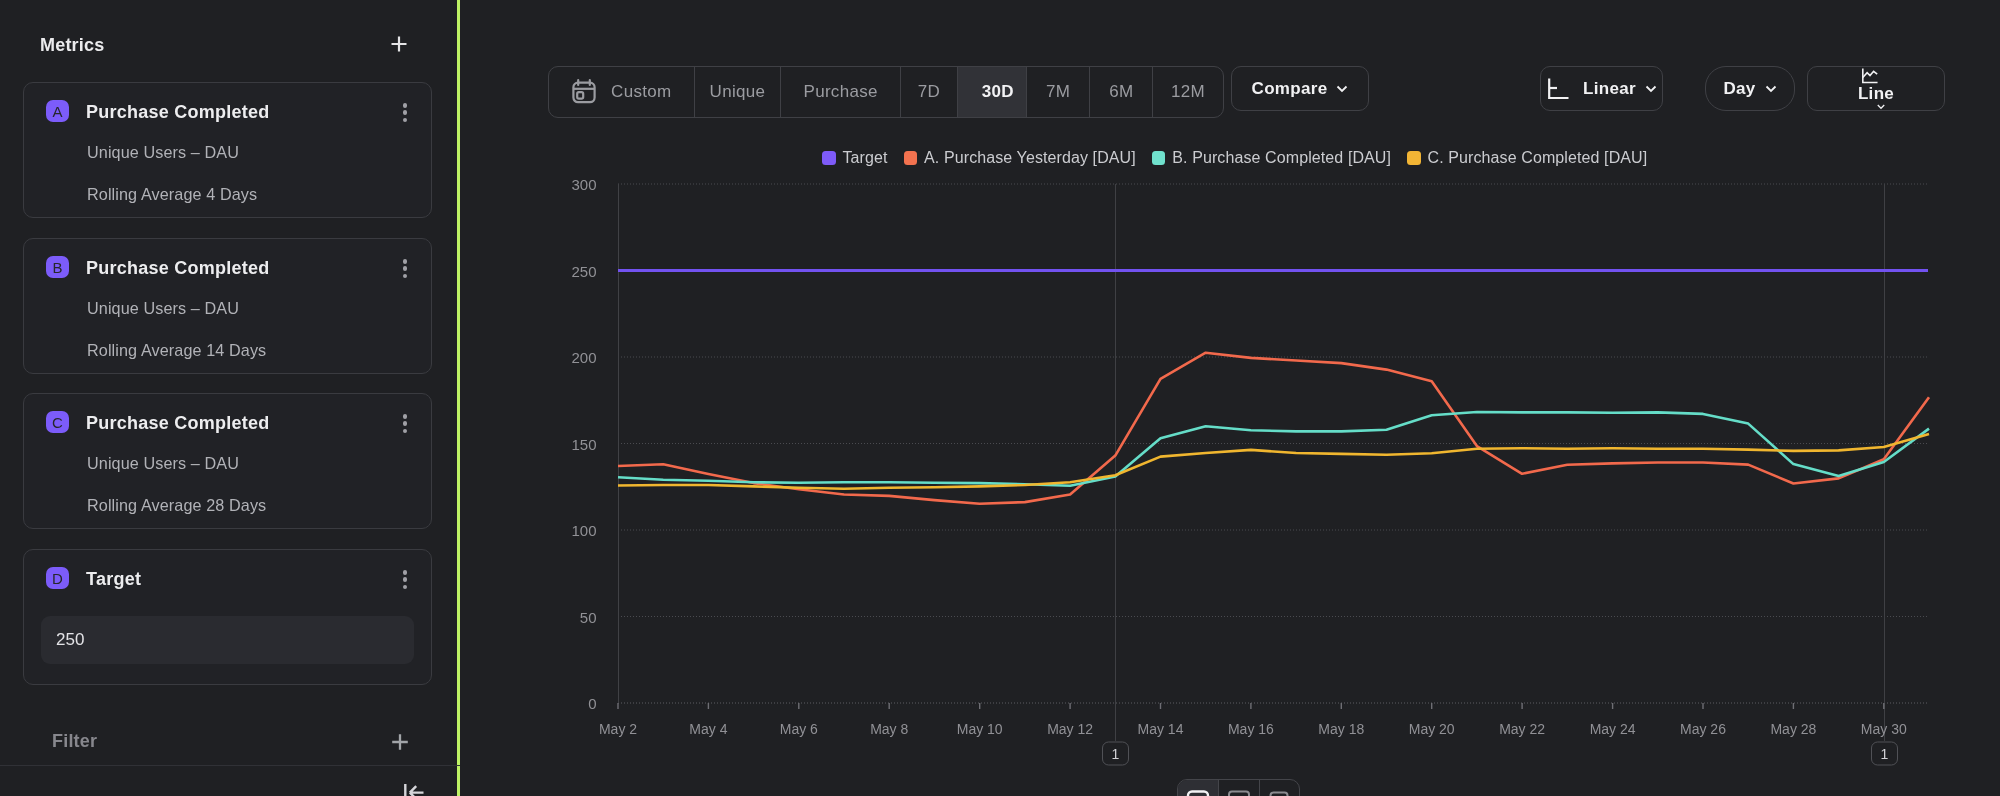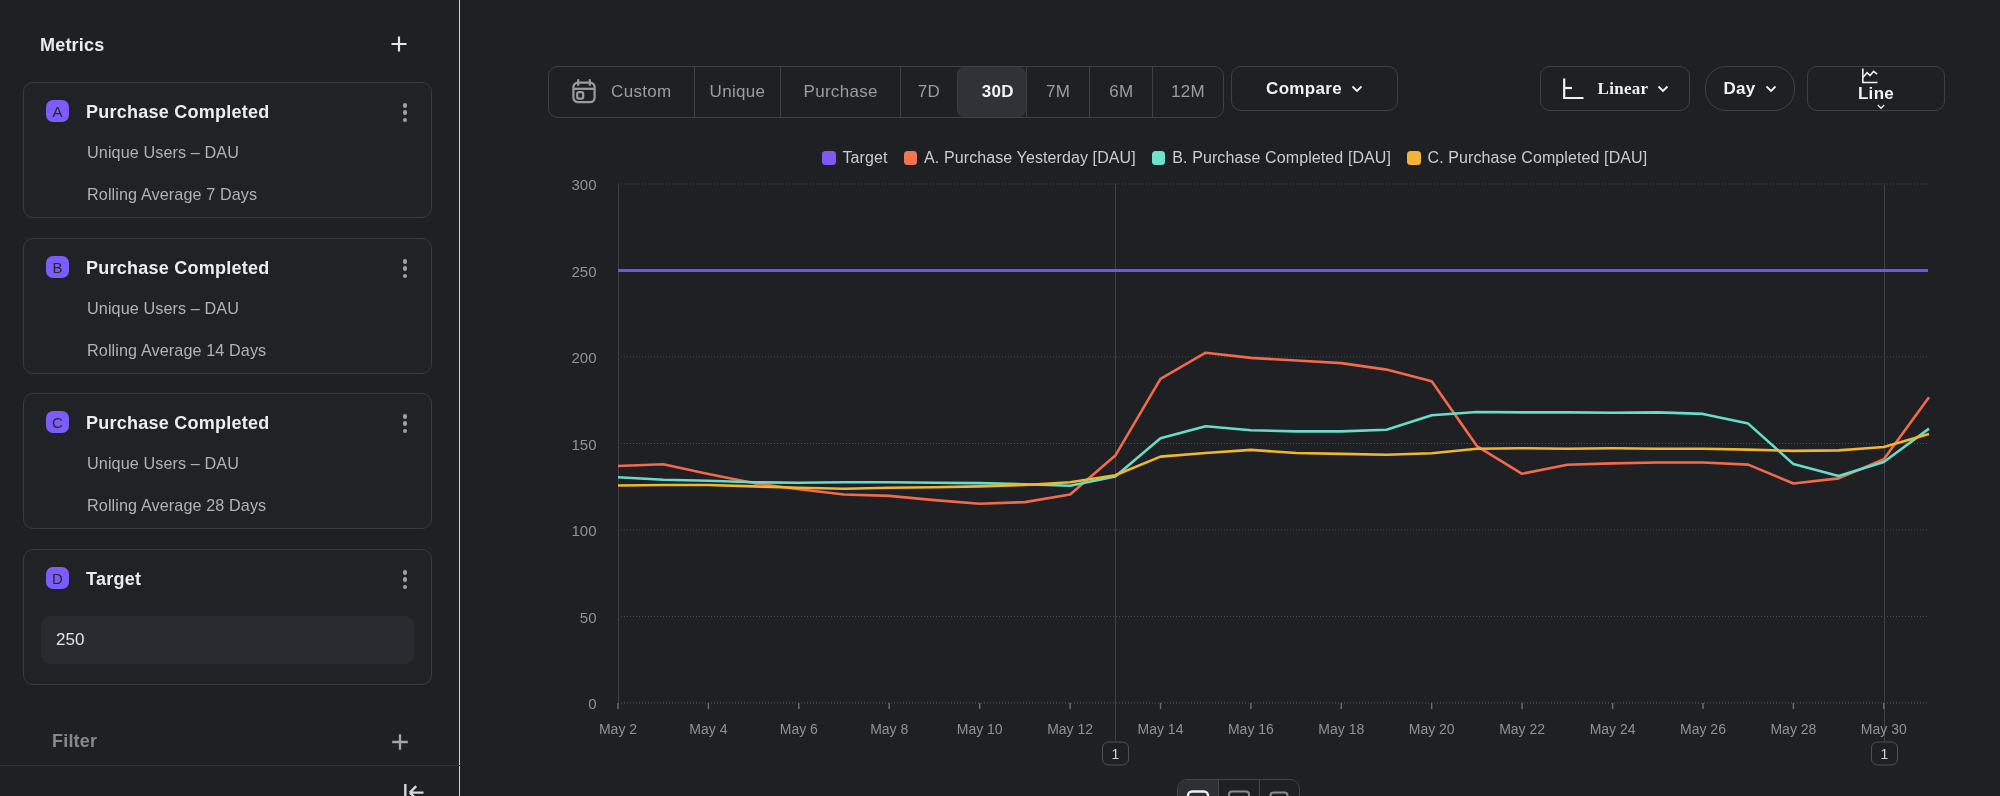--- a/index.html
+++ b/index.html
@@ -2,21 +2,21 @@
 <html><head>
 <meta charset="utf-8">
 <style>
   * { margin:0; padding:0; box-sizing:border-box; }
   html,body { width:2000px; height:796px; background:#1f2023; overflow:hidden;
     font-family:"Liberation Sans", sans-serif; }
   .abs { position:absolute; }
   #root { position:relative; width:2000px; height:796px; }
   
   #sidebar { position:absolute; left:0; top:0; width:460px; height:796px;
-    border-right:1px solid #bef264; background:#1f2023; }
+    border-right:3px solid #bef264; background:#1f2023; }
   .mhead { position:absolute; left:40px; top:35px; font-size:18px; font-weight:700;
     color:#ebebed; letter-spacing:.2px; }
   .card { position:absolute; left:23px; width:409px; height:136px;
     border:1px solid #3a3b40; border-radius:10px; background:#212226; }
   .badge { position:absolute; left:22px; top:17px; width:23px; height:22px;
     border-radius:7px; background:#7c5cfa; color:#26272b; font-size:15px; font-weight:400;
     display:flex; align-items:center; justify-content:center; }
   .ctitle { position:absolute; left:62px; top:19px; font-size:18px; font-weight:700;
     color:#ededef; letter-spacing:.25px; }
   .csub1 { position:absolute; left:63px; top:60px; font-size:16.2px; color:#b1b2b7; letter-spacing:.1px;}
@@ -32,21 +32,21 @@
   .sdiv { position:absolute; left:0; top:765px; width:460px; height:1px; background:#303136; }
   
   .btn { position:absolute; top:66px; height:45px; border:1px solid #3f4045;
     border-radius:10px; display:flex; align-items:center; justify-content:center;
     color:#f1f1f3; font-size:17px; font-weight:700; letter-spacing:.3px; }
   #seg { position:absolute; left:548px; top:66px; height:52px; width:676px;
     border:1px solid #3f4045; border-radius:10px; display:flex; }
   .seg { height:100%; display:flex; align-items:center; justify-content:center;
     color:#9b9ca1; font-size:17px; border-left:1px solid #3f4045; letter-spacing:.3px; }
   .seg:first-child { border-left:none; }
-  .seg.on { background:#313237; color:#f2f2f4; font-weight:700; border-radius:8px;padding-left:12px; }
+  .seg.on { background:#313237; color:#f2f2f4; font-weight:700; border-radius:0;padding-left:12px; }
   
   #legend { position:absolute; left:822px; top:149px; display:flex; align-items:center; }
   .lsw { width:13.5px; height:13.5px; border-radius:3.5px; margin-right:7px; }
   .llb { font-size:16px; color:#cbccd0; margin-right:16px; letter-spacing:.1px; }
   
   #bctl { position:absolute; left:1177px; top:779px; width:123px; height:44px;
     border:1px solid #44454a; border-radius:10px; display:flex; overflow:hidden; }
   .bseg { width:41px; height:100%; display:flex; justify-content:center; padding-top:10px;
     border-left:1px solid #44454a; }
   .bseg:first-child { border-left:none; background:#2e2f34; }
@@ -62,21 +62,21 @@
     </svg>
     <div class="card" style="top:82px">
       <div class="badge">A</div>
       <div class="ctitle">Purchase Completed</div>
       <div class="dots">
           <i></i>
           <i></i>
           <i></i>
         </div>
       <div class="csub1">Unique Users – DAU</div>
-      <div class="csub2">Rolling Average 7 Days</div>
+      <div class="csub2">Rolling Average 4 Days</div>
     </div>
     <div class="card" style="top:238px">
       <div class="badge">B</div>
       <div class="ctitle">Purchase Completed</div>
       <div class="dots">
           <i></i>
           <i></i>
           <i></i>
         </div>
       <div class="csub1">Unique Users – DAU</div>
@@ -124,26 +124,26 @@
       </svg>
       Custom</div>
     <div class="seg" style="width:87px">Unique</div>
     <div class="seg" style="width:120px">Purchase</div>
     <div class="seg" style="width:57px">7D</div>
     <div class="seg on" style="width:69px">30D</div>
     <div class="seg" style="width:64px">7M</div>
     <div class="seg" style="width:63px">6M</div>
     <div class="seg" style="width:71px">12M</div>
   </div>
-  <div class="btn" style="left:1231px; width:167px;">Compare
-    <svg width="12" height="8" viewBox="0 0 12 8" style="margin-left:9px">
-      <path d="M1.5 1.5 L6 6 L10.5 1.5" stroke="#f1f1f3" stroke-width="1.8" fill="none"></path>
-    </svg>
-  </div>
-  <div class="btn" style="left:1540px; width:150px;font-family:Liberation Serif, serif;">
+  <div class="btn" style="left:1231px; width:138px;">Compare
+    <svg width="12" height="8" viewBox="0 0 12 8" style="margin-left:9px">
+      <path d="M1.5 1.5 L6 6 L10.5 1.5" stroke="#f1f1f3" stroke-width="1.8" fill="none"></path>
+    </svg>
+  </div>
+  <div class="btn" style="left:1540px; width:123px;">
     <svg width="24" height="24" viewBox="0 0 24 24" style="margin-right:13px">
       <path d="M3.2 1.5 V21 H22.5" stroke="#f1f1f3" stroke-width="2.2" fill="none"></path>
       <path d="M3.2 11 H11" stroke="#f1f1f3" stroke-width="2.2"></path>
     </svg>
     Linear
     <svg width="12" height="8" viewBox="0 0 12 8" style="margin-left:9px">
       <path d="M1.5 1.5 L6 6 L10.5 1.5" stroke="#f1f1f3" stroke-width="1.8" fill="none"></path>
     </svg>
   </div>
   <div class="btn" style="left:1705px; width:90px;border-radius:21px;">Day

